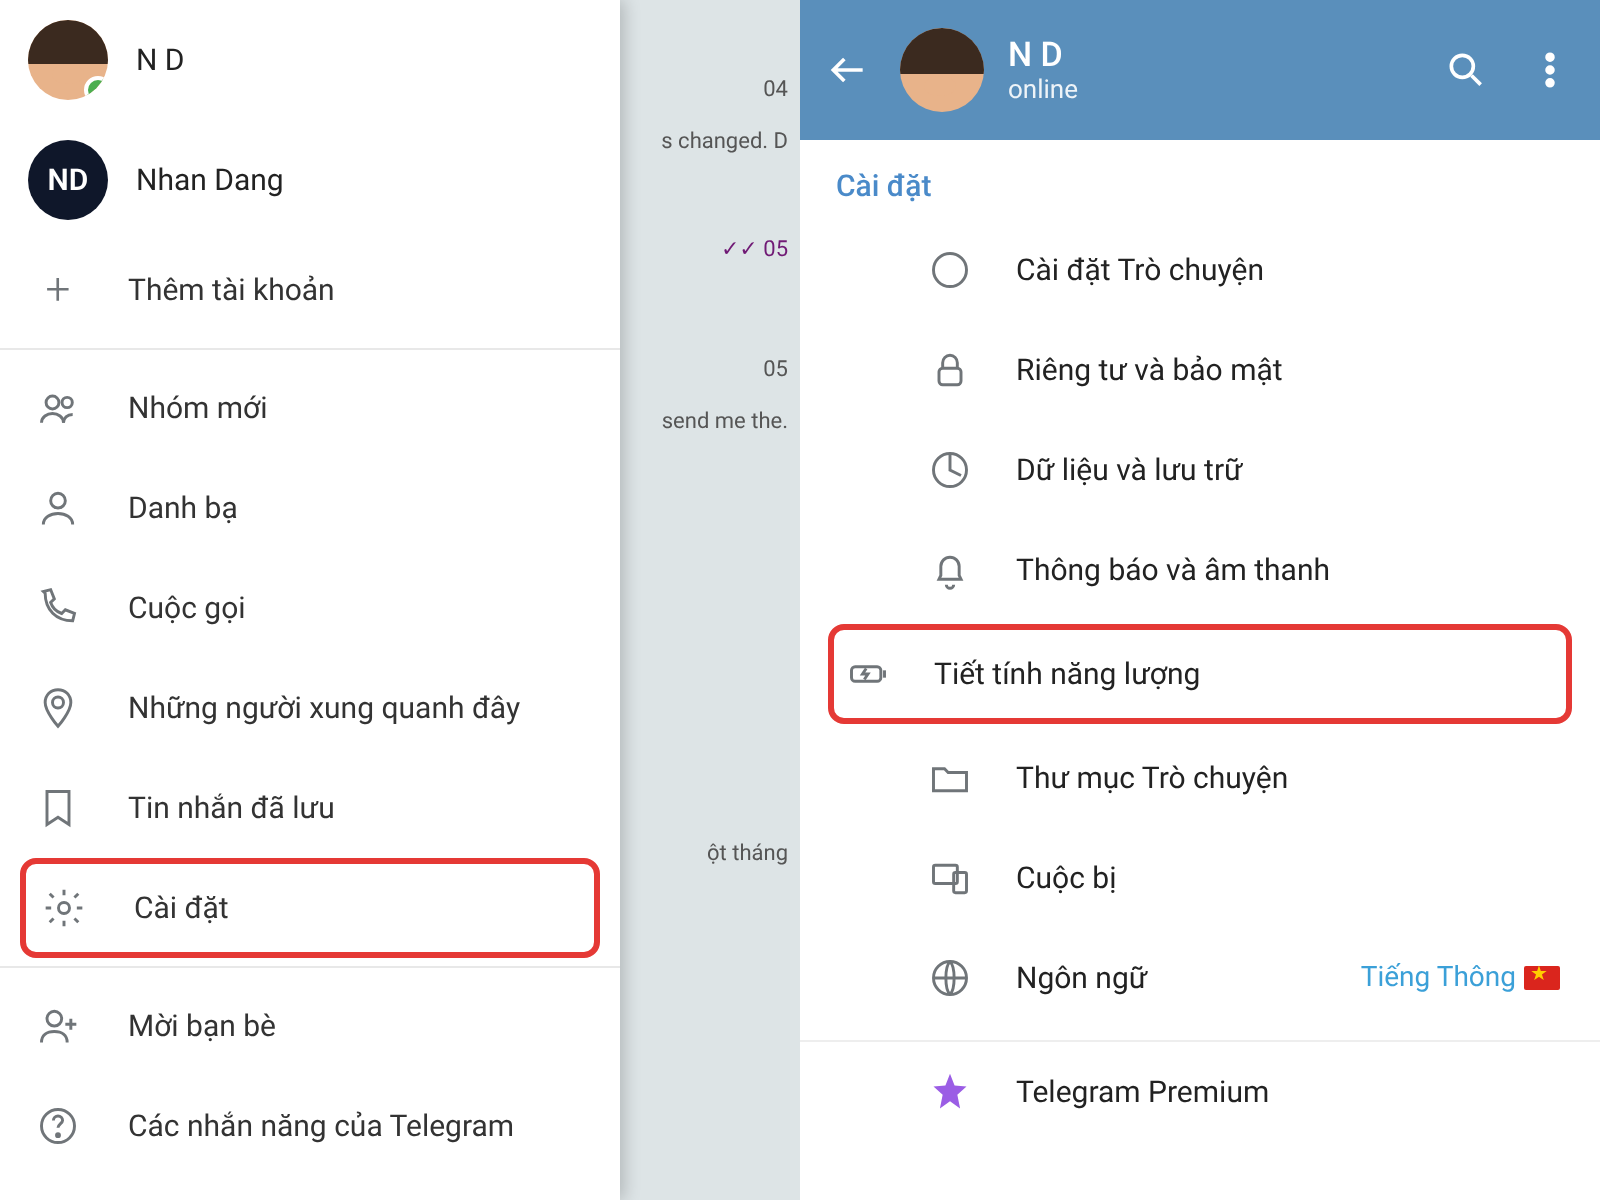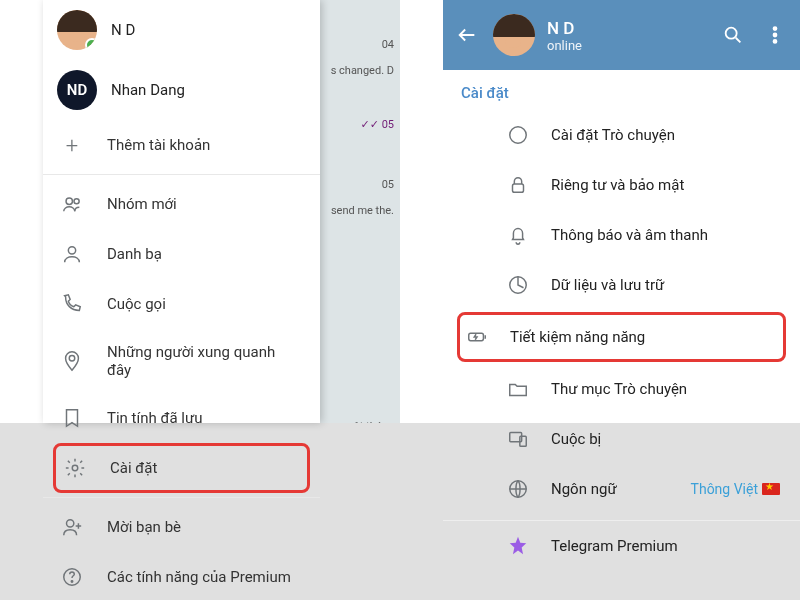--- a/index.html
+++ b/index.html
@@ -1,18 +1,18 @@
 <!DOCTYPE html>
 <html><head>
 <meta charset="utf-8">
 <style>
   * { box-sizing: border-box; margin: 0; padding: 0; }
   body { font-family: -apple-system, Roboto, Arial, sans-serif; background: #e0e0e0; width: 800px; height: 600px; overflow: hidden; }
   .container { display: flex; width: 800px; height: 600px; }
-  .panel { height: 423px; position: relative; background: #fff; padding-left: 43px; }
+  .panel { height: 600px; position: relative; background: #fff; }
   .left { width: 400px; display: flex; }
   .right { width: 400px; }
   .drawer { width: 310px; background: #fff; height: 100%; box-shadow: 2px 0 8px rgba(0,0,0,0.2); position: relative; z-index: 2; }
   .chat-bg { width: 90px; background: rgba(207,216,220,0.7); height: 100%; position: relative; overflow: hidden; color: #555; font-size: 11px; }
   .chat-bg .frag { position: absolute; white-space: nowrap; }
   .account-row { display: flex; align-items: center; padding: 10px 14px; gap: 14px; }
   .avatar { width: 40px; height: 40px; border-radius: 50%; background: #d7a77a; display: flex; align-items: center; justify-content: center; font-weight: 600; color: #fff; position: relative; overflow: hidden; }
   .avatar.cartoon { background: linear-gradient(#e8b38a,#e8b38a); }
   .avatar.cartoon::before { content:""; position:absolute; top:0; left:0; right:0; height:55%; background:#3b2a1f; border-radius:50% 50% 0 0; }
   .avatar.cartoon::after { content:""; position:absolute; bottom:8px; left:12px; width:16px; height:10px; background:#e8b38a; border-radius:50%; }
@@ -119,21 +119,21 @@
         </span>
         <span>Những người xung quanh đây</span>
       </div>
 
       <div class="menu-item">
         <span class="mi-icon">
           <svg viewBox="0 0 24 24">
               <path d="M6 3h12v18l-6-4-6 4V3z"></path>
             </svg>
         </span>
-        <span>Tin tính đã lưu</span>
+        <span>Tin nhắn đã lưu</span>
       </div>
 
       <div class="menu-item highlight-left">
         <span class="mi-icon">
           <svg viewBox="0 0 24 24">
               <circle cx="12" cy="12" r="3"></circle>
               <path d="M12 2v3M12 19v3M4.2 4.2l2.1 2.1M17.7 17.7l2.1 2.1M2 12h3M19 12h3M4.2 19.8l2.1-2.1M17.7 6.3l2.1-2.1"></path>
             </svg>
         </span>
         <span>Cài đặt</span>
@@ -153,21 +153,21 @@
       </div>
 
       <div class="menu-item">
         <span class="mi-icon">
           <svg viewBox="0 0 24 24">
               <circle cx="12" cy="12" r="9"></circle>
               <path d="M9.5 9a2.5 2.5 0 115 0c0 1.5-2.5 2-2.5 4"></path>
               <circle cx="12" cy="17" r="0.8" fill="#707579"></circle>
             </svg>
         </span>
-        <span>Các tính năng của Premium</span>
+        <span>Các nhắn năng của Telegram</span>
       </div>
 
     </div>
 
     <div class="chat-bg">
       <div class="frag" style="top:38px; right:6px;">04</div>
       <div class="frag" style="top:64px; right:6px;">s changed. D</div>
       <div class="frag" style="top:118px; right:6px; color:#701a75;">✓✓ 05</div>
       <div class="frag" style="top:178px; right:6px;">05</div>
       <div class="frag" style="top:204px; right:6px;">send me the.</div>
@@ -221,46 +221,46 @@
               <rect x="6" y="11" width="12" height="9" rx="2"></rect>
               <path d="M8 11V8a4 4 0 018 0v3"></path>
             </svg>
         </span>
         <span class="si-label">Riêng tư và bảo mật</span>
       </div>
 
       <div class="setting-item">
         <span class="si-icon">
           <svg viewBox="0 0 24 24">
+              <circle cx="12" cy="12" r="9"></circle>
+              <path d="M12 3v9l6 3"></path>
+            </svg>
+        </span>
+        <span class="si-label">Dữ liệu và lưu trữ</span>
+      </div>
+
+      <div class="setting-item">
+        <span class="si-icon">
+          <svg viewBox="0 0 24 24">
               <path d="M6 17h12l-1-2v-5a5 5 0 00-10 0v5l-1 2z"></path>
               <path d="M10 20a2 2 0 004 0"></path>
             </svg>
         </span>
         <span class="si-label">Thông báo và âm thanh</span>
-      </div>
-
-      <div class="setting-item">
-        <span class="si-icon">
-          <svg viewBox="0 0 24 24">
-              <circle cx="12" cy="12" r="9"></circle>
-              <path d="M12 3v9l6 3"></path>
-            </svg>
-        </span>
-        <span class="si-label">Dữ liệu và lưu trữ</span>
       </div>
 
       <div class="setting-item highlight-right">
         <span class="si-icon">
           <svg viewBox="0 0 24 24">
               <rect x="3" y="8" width="16" height="8" rx="2"></rect>
               <path d="M21 10v4"></path>
               <path d="M11 9l-2 3h3l-2 3"></path>
             </svg>
         </span>
-        <span class="si-label">Tiết kiệm năng năng</span>
+        <span class="si-label">Tiết tính năng lượng</span>
       </div>
 
       <div class="setting-item">
         <span class="si-icon">
           <svg viewBox="0 0 24 24">
               <path d="M3 7h6l2 2h10v10H3V7z"></path>
             </svg>
         </span>
         <span class="si-label">Thư mục Trò chuyện</span>
       </div>
@@ -277,21 +277,21 @@
 
       <div class="setting-item">
         <span class="si-icon">
           <svg viewBox="0 0 24 24">
               <circle cx="12" cy="12" r="9"></circle>
               <path d="M3 12h18M12 3c3 3 3 15 0 18M12 3c-3 3-3 15 0 18"></path>
             </svg>
         </span>
         <span class="si-label">Ngôn ngữ</span>
         <span class="si-value lang-value">
-          <span>Thông Việt</span>
+          <span>Tiếng Thông</span>
           <span class="flag"></span>
         </span>
       </div>
 
       <div class="footer-cut"></div>
 
       <div class="setting-item">
         <span class="si-icon premium-icon">
           <svg viewBox="0 0 24 24">
               <path d="M12 2l2.5 6.5L21 9l-5 4.5L17.5 21 12 17l-5.5 4L8 13.5 3 9l6.5-.5L12 2z"></path>

